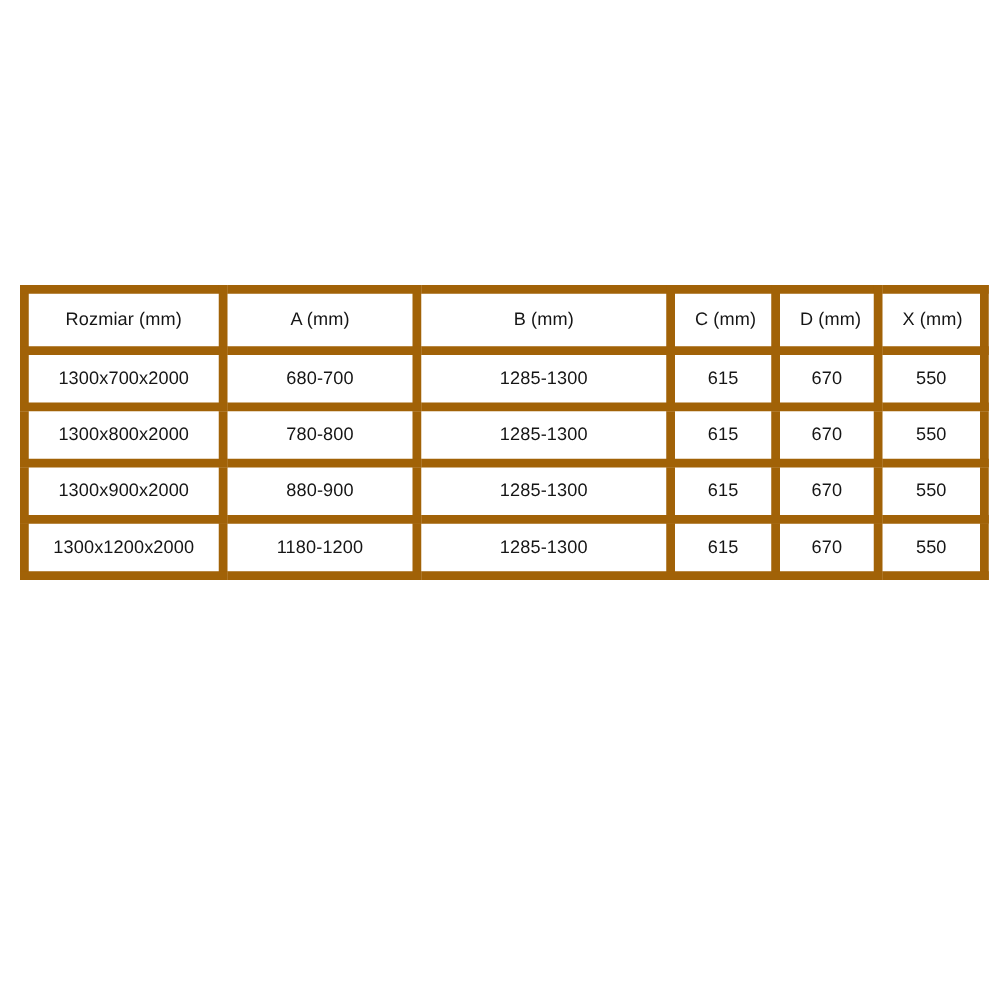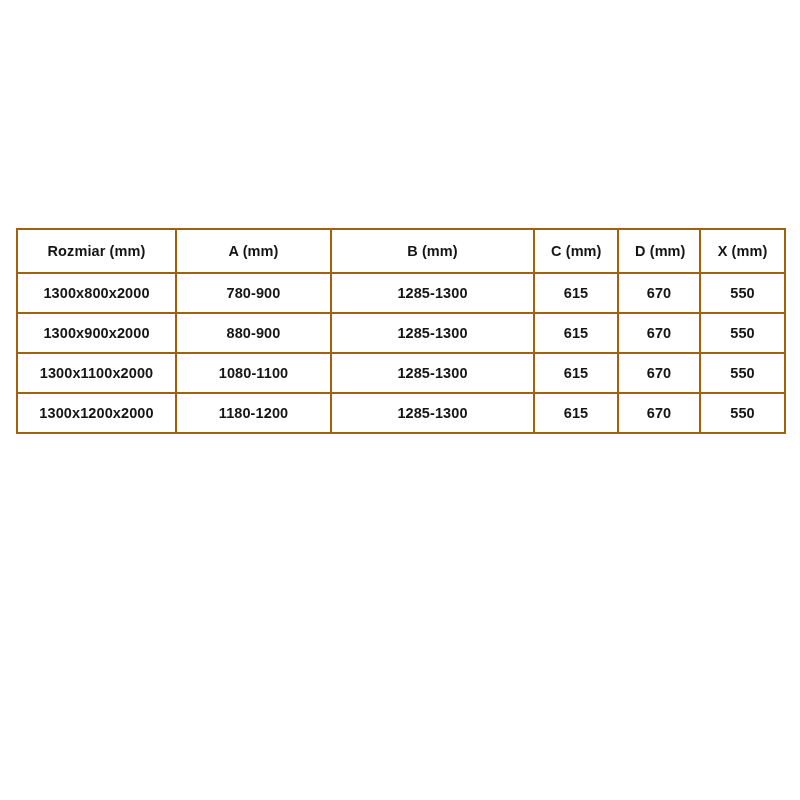--- a/index.html
+++ b/index.html
@@ -26,27 +26,27 @@
     top: 228px;
     width: 768px;
   }
   table.size-table {
     border-collapse: collapse;
     width: 768px;
     table-layout: fixed;
   }
   table.size-table th,
   table.size-table td {
-    border: 2px solid #a16207;
+    border: 7px solid #a16207;
     text-align: center;
     vertical-align: middle;
     height: 38px;
     padding: 0 16px;
     font-size: 14.5px;
-    font-weight: bold;
+    font-weight: normal;
     color: #151515;
     letter-spacing: 0.1px;
     white-space: nowrap;
   }
   table.size-table thead th {
     height: 42px;
     font-size: 14.5px;
   }
   
   col.c0 { width: 159px; }
@@ -75,38 +75,38 @@
           <th>Rozmiar (mm)</th>
           <th>A (mm)</th>
           <th>B (mm)</th>
           <th>C (mm)</th>
           <th>D (mm)</th>
           <th>X (mm)</th>
         </tr>
       </thead>
       <tbody>
         <tr>
+          <td>1300x700x2000</td>
+          <td>680-700</td>
+          <td>1285-1300</td>
+          <td>615</td>
+          <td>670</td>
+          <td>550</td>
+        </tr>
+        <tr>
           <td>1300x800x2000</td>
-          <td>780-900</td>
+          <td>780-800</td>
           <td>1285-1300</td>
           <td>615</td>
           <td>670</td>
           <td>550</td>
         </tr>
         <tr>
           <td>1300x900x2000</td>
           <td>880-900</td>
-          <td>1285-1300</td>
-          <td>615</td>
-          <td>670</td>
-          <td>550</td>
-        </tr>
-        <tr>
-          <td>1300x1100x2000</td>
-          <td>1080-1100</td>
           <td>1285-1300</td>
           <td>615</td>
           <td>670</td>
           <td>550</td>
         </tr>
         <tr>
           <td>1300x1200x2000</td>
           <td>1180-1200</td>
           <td>1285-1300</td>
           <td>615</td>

